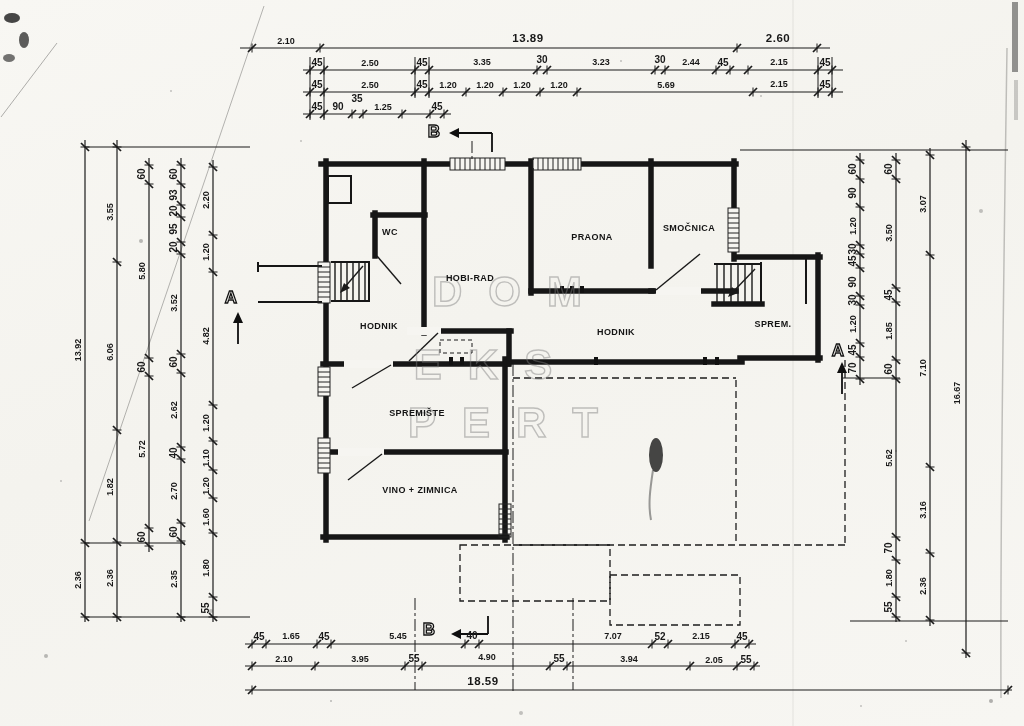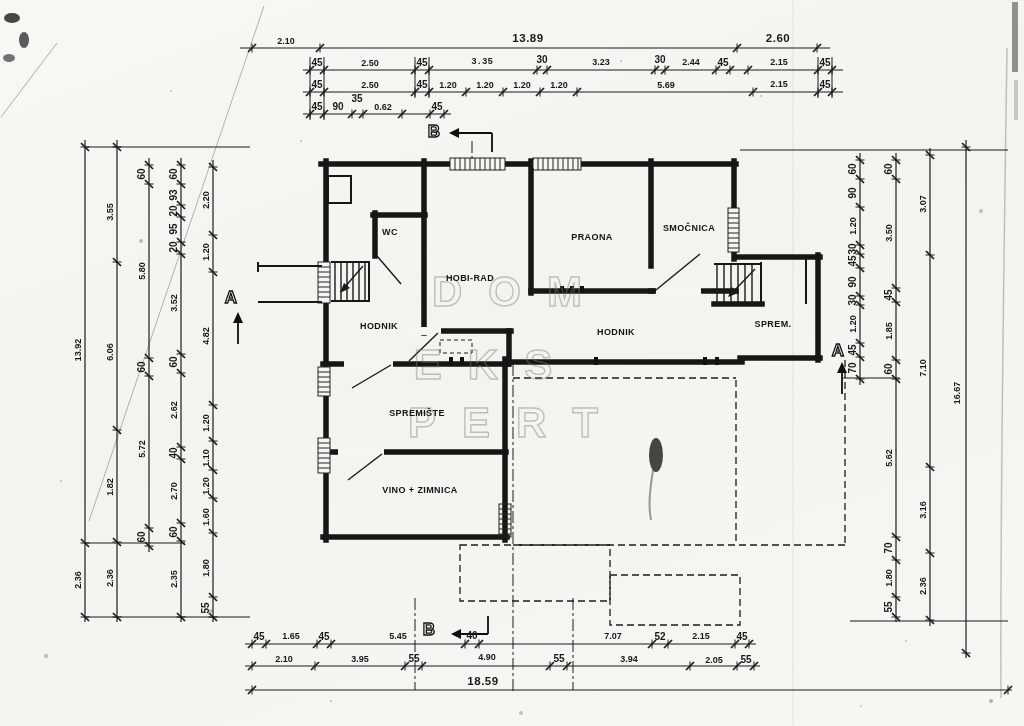--- a/index.html
+++ b/index.html
@@ -514,42 +514,42 @@
     </div>
 
   <div class="layer">
 
   <div class="lbl" style="left: 286px; top: 41px;">2.10</div>
       <div class="lbl b" style="left: 528px; top: 39px;">13.89</div>
       <div class="lbl b" style="left: 778px; top: 39px;">2.60</div>
       <div class="lbl s" style="left: 317px; top: 63px;">45</div>
       <div class="lbl" style="left: 370px; top: 63px;">2.50</div>
       <div class="lbl s" style="left: 422px; top: 63px;">45</div>
-      <div class="lbl" style="left: 482px; top: 62px; font-family: Liberation Mono, monospace;">3.35</div>
+      <div class="lbl" style="left: 482px; top: 62px;">3.35</div>
       <div class="lbl s" style="left: 542px; top: 60px;">30</div>
       <div class="lbl" style="left: 601px; top: 62px;">3.23</div>
       <div class="lbl s" style="left: 660px; top: 60px;">30</div>
       <div class="lbl" style="left: 691px; top: 62px;">2.44</div>
       <div class="lbl s" style="left: 723px; top: 63px;">45</div>
       <div class="lbl" style="left: 779px; top: 62px;">2.15</div>
       <div class="lbl s" style="left: 825px; top: 63px;">45</div>
       <div class="lbl s" style="left: 317px; top: 85px;">45</div>
       <div class="lbl" style="left: 370px; top: 85px;">2.50</div>
       <div class="lbl s" style="left: 422px; top: 85px;">45</div>
       <div class="lbl" style="left: 448px; top: 85px;">1.20</div>
       <div class="lbl" style="left: 485px; top: 85px;">1.20</div>
       <div class="lbl" style="left: 522px; top: 85px;">1.20</div>
       <div class="lbl" style="left: 559px; top: 85px;">1.20</div>
       <div class="lbl" style="left: 666px; top: 85px;">5.69</div>
       <div class="lbl" style="left: 779px; top: 84px;">2.15</div>
       <div class="lbl s" style="left: 825px; top: 85px;">45</div>
       <div class="lbl s" style="left: 317px; top: 107px;">45</div>
       <div class="lbl s" style="left: 338px; top: 107px;">90</div>
       <div class="lbl s" style="left: 357px; top: 99px;">35</div>
-      <div class="lbl" style="left: 383px; top: 107px;">0.62</div>
+      <div class="lbl" style="left: 383px; top: 107px;">1.25</div>
       <div class="lbl s" style="left: 437px; top: 107px;">45</div>
     </div>
   <div class="layer">
 
   <div class="lbl s" style="left: 259px; top: 637px;">45</div>
       <div class="lbl" style="left: 291px; top: 636px;">1.65</div>
       <div class="lbl s" style="left: 324px; top: 637px;">45</div>
       <div class="lbl" style="left: 398px; top: 636px;">5.45</div>
       <div class="lbl s" style="left: 472px; top: 636px;">40</div>
       <div class="lbl" style="left: 565px; top: 636px; margin-left: 48px;">7.07</div>

